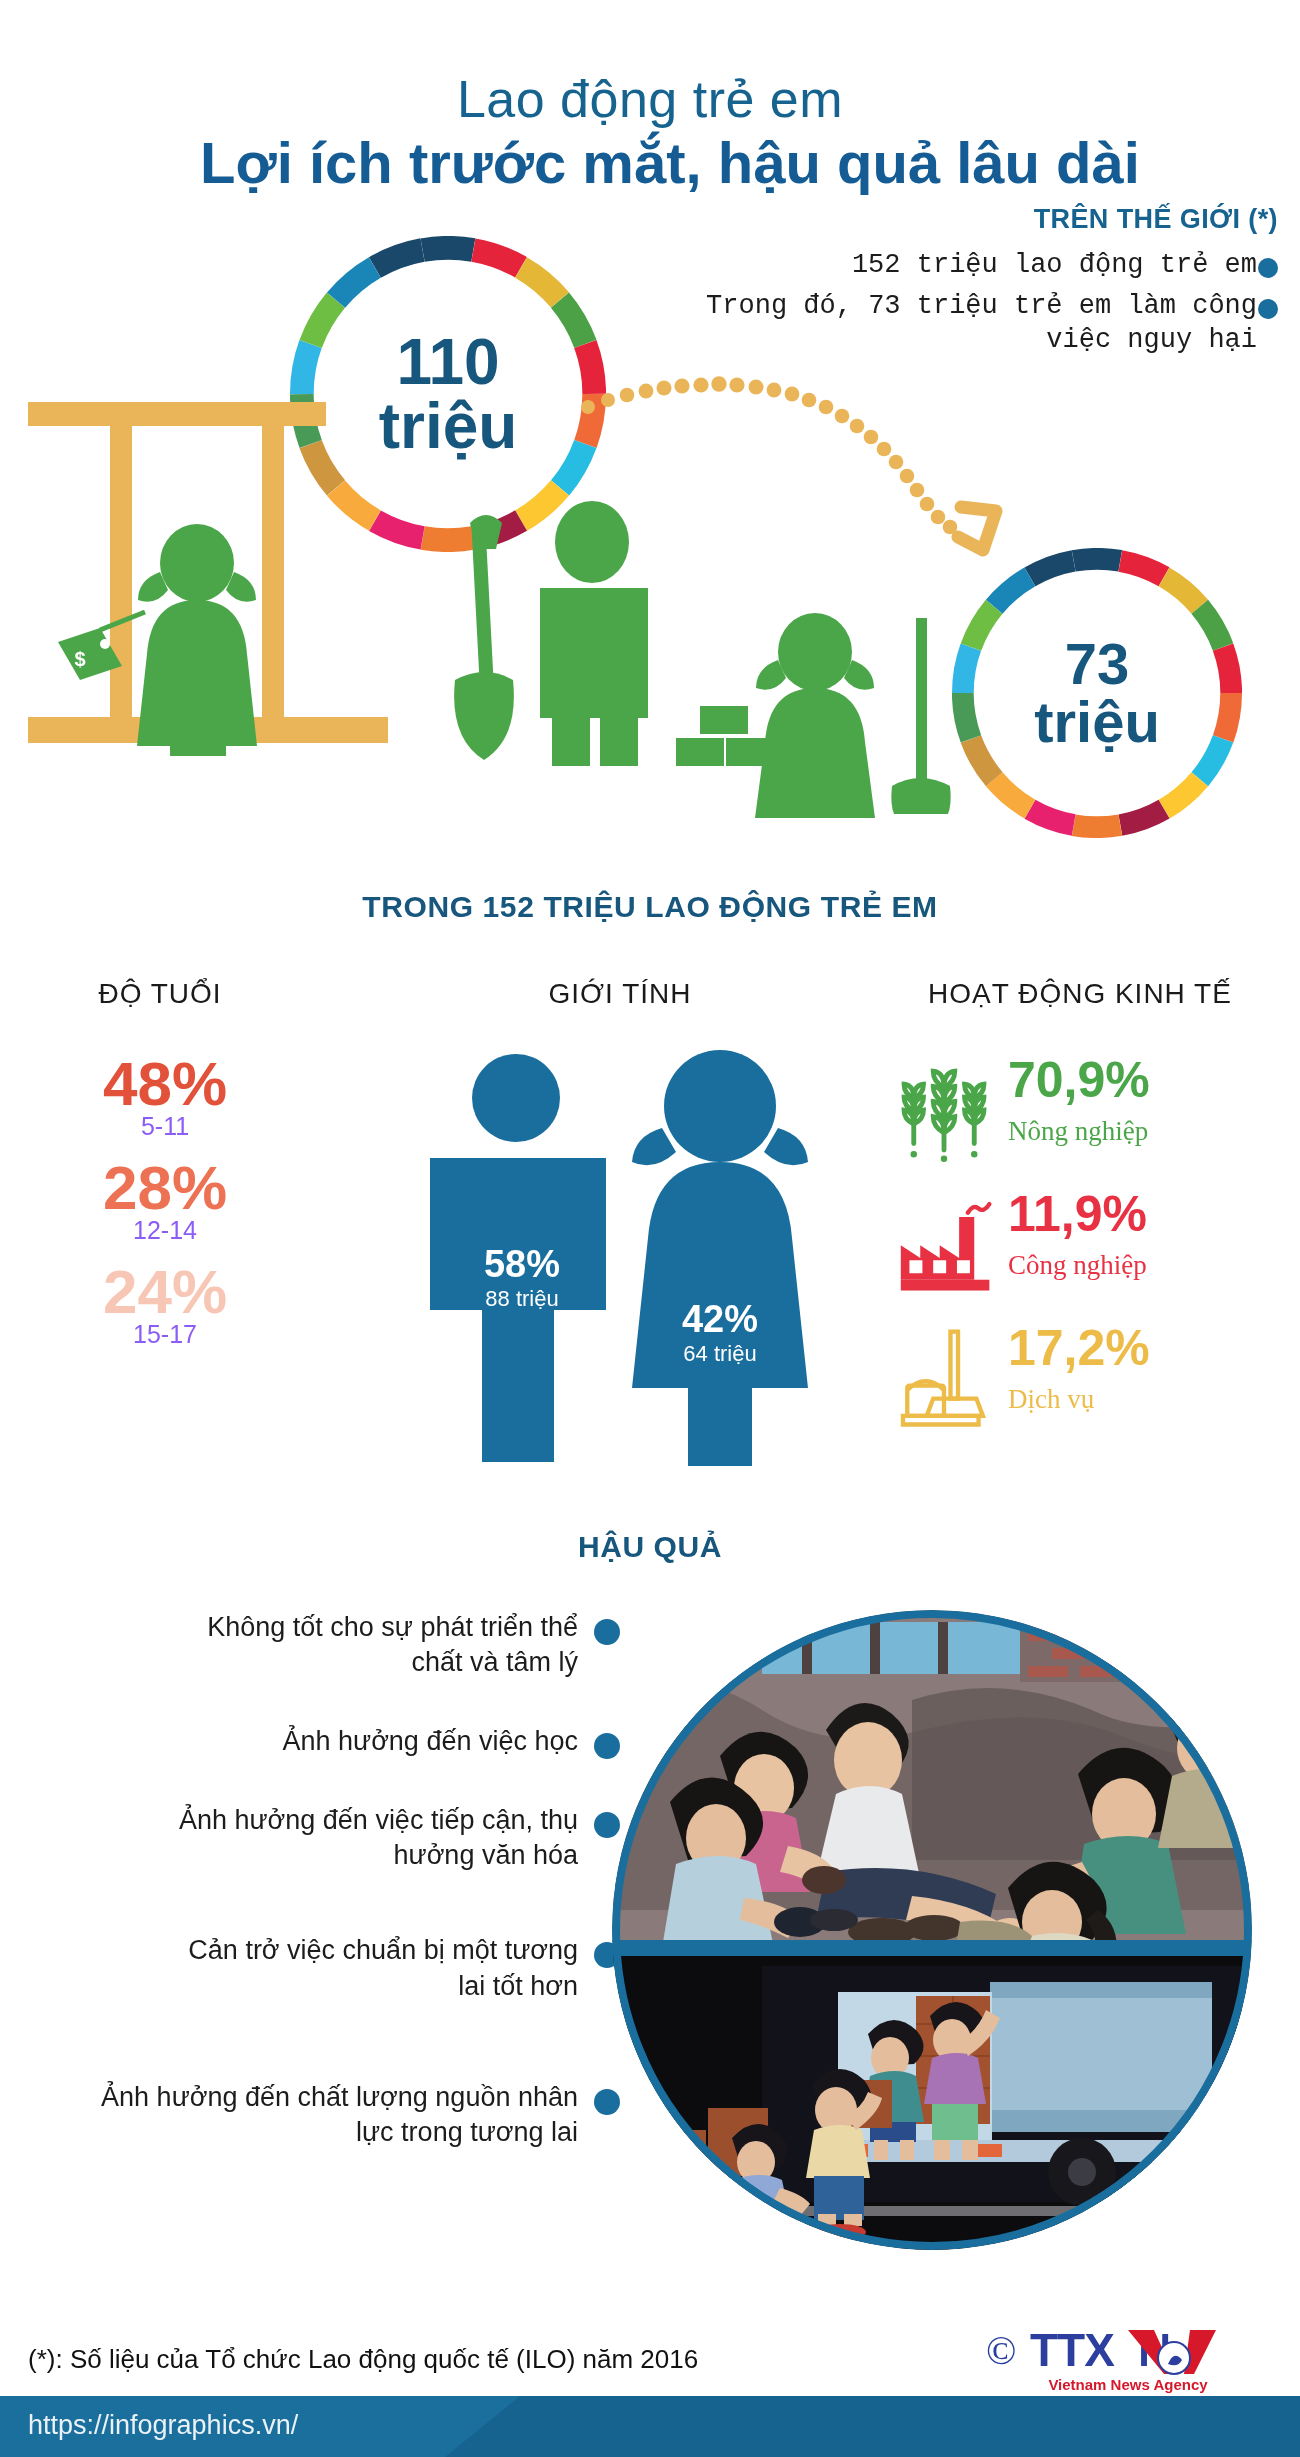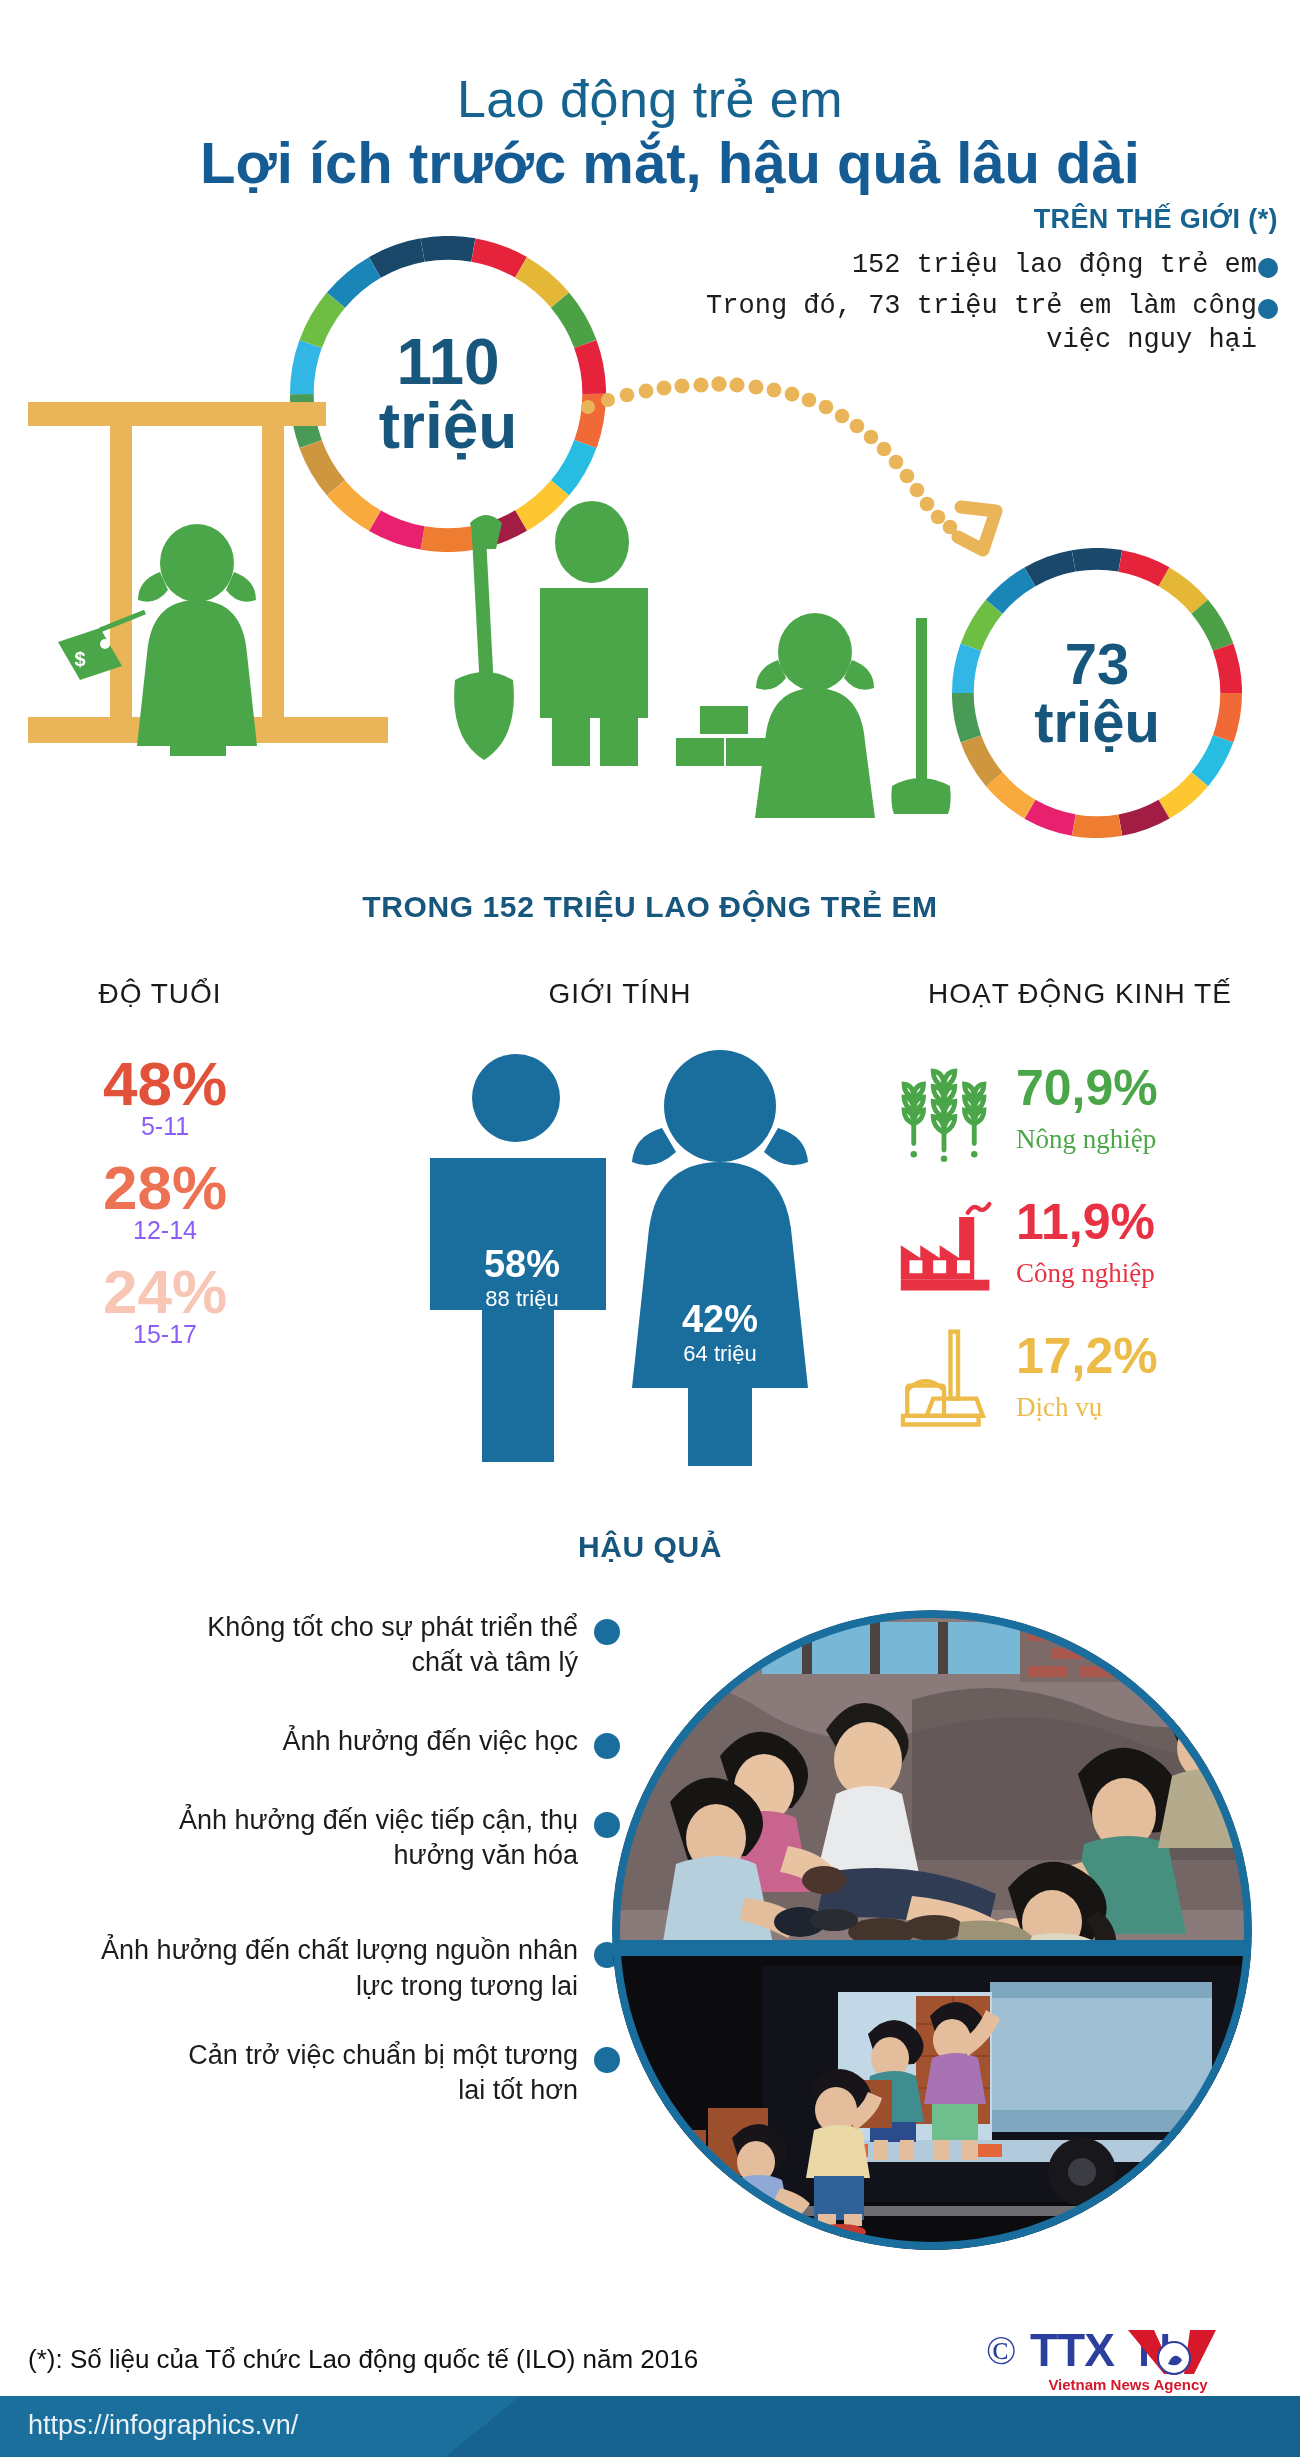--- a/index.html
+++ b/index.html
@@ -73,21 +73,21 @@
   .age-rng{font-size:25px;color:#8b5cf6;margin-top:-2px;}
 
   
   .gender-col{position:absolute;left:420px;top:1050px;width:430px;height:420px;}
   .g-badge{position:absolute;color:#ffffff;text-align:center;}
   .g-pct{font-size:38px;font-weight:bold;line-height:1;}
   .g-sub{font-size:22px;line-height:1.2;margin-top:3px;}
 
   
   .econ-col{position:absolute;left:890px;top:1055px;width:400px;}
-  .econ-row{display:flex;align-items:center;gap:18px;margin-bottom:26px;height:108px;}
+  .econ-row{display:flex;align-items:flex-start;gap:10px;margin-bottom:26px;height:108px;}
   .econ-ico{width:108px;height:108px;flex:0 0 auto;}
   .econ-txt{}
   .econ-pct{font-size:50px;font-weight:bold;line-height:1;}
   .econ-lbl{font-size:27px;line-height:1.2;margin-top:10px;font-family:Liberation Serif, serif;}
 
   
   .sect3-head{
     position:absolute;top:1530px;left:0;width:1300px;text-align:center;
     font-size:30px;font-weight:bold;color:#17567d;letter-spacing:0.6px;
   }
@@ -409,26 +409,26 @@
       <div class="cons-dot"></div>
     </div>
     <div class="cons-item" style="margin-bottom:44px;">
       <div class="txt" style="max-width:470px;">Ảnh hưởng đến việc học</div>
       <div class="cons-dot"></div>
     </div>
     <div class="cons-item" style="margin-bottom:60px;">
       <div class="txt" style="max-width:440px;">Ảnh hưởng đến việc tiếp cận, thụ hưởng văn hóa</div>
       <div class="cons-dot"></div>
     </div>
+    <div class="cons-item" style="margin-bottom:76px;">
+      <div class="txt" style="max-width:400px;">Cản trở việc chuẩn bị một tương lai tốt hơn</div>
+      <div class="cons-dot"></div>
+    </div>
     <div class="cons-item">
       <div class="txt" style="max-width:480px;">Ảnh hưởng đến chất lượng nguồn nhân lực trong tương lai</div>
-      <div class="cons-dot"></div>
-    </div>
-    <div class="cons-item" style="margin-bottom:76px;">
-      <div class="txt" style="max-width:400px;">Cản trở việc chuẩn bị một tương lai tốt hơn</div>
       <div class="cons-dot"></div>
     </div>
   </div>
 
   <div class="photo-circle">
     <svg viewBox="0 0 640 640" width="640" height="640">
       <defs>
         <clipPath id="circ">
             <circle cx="320" cy="320" r="320"></circle>
           </clipPath>

